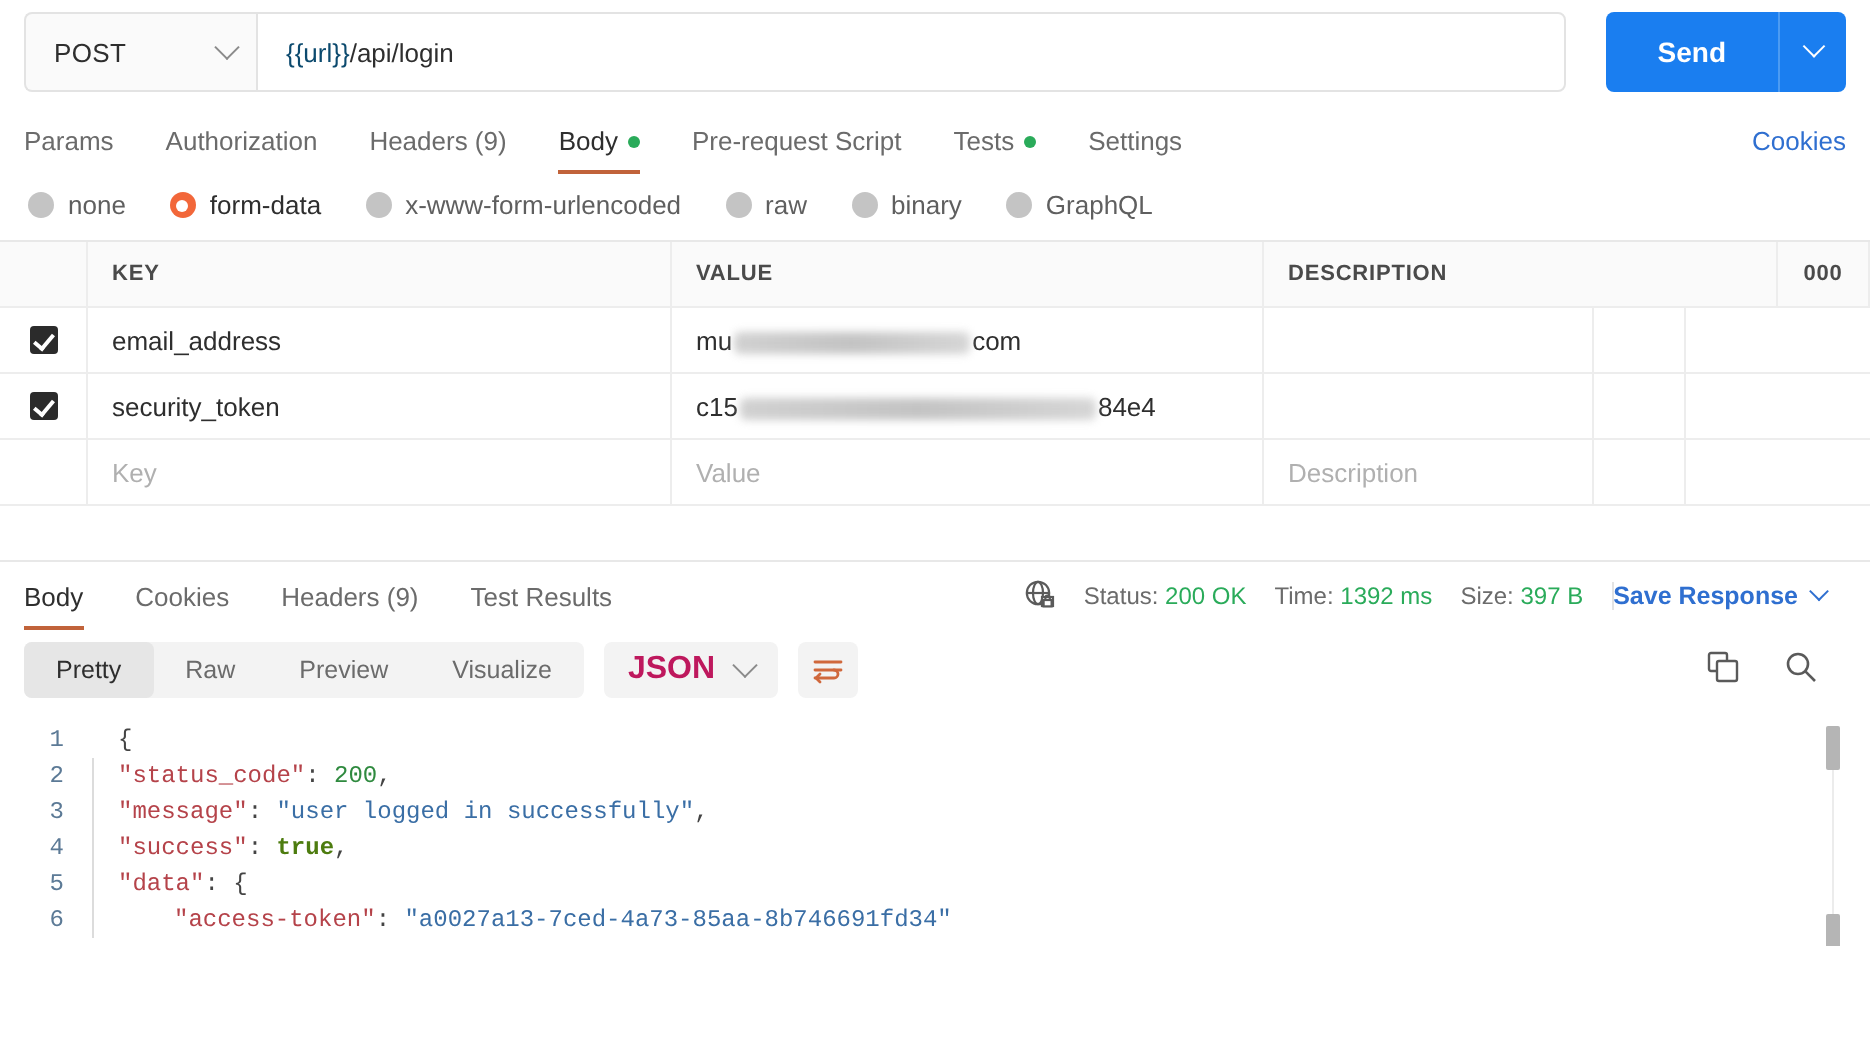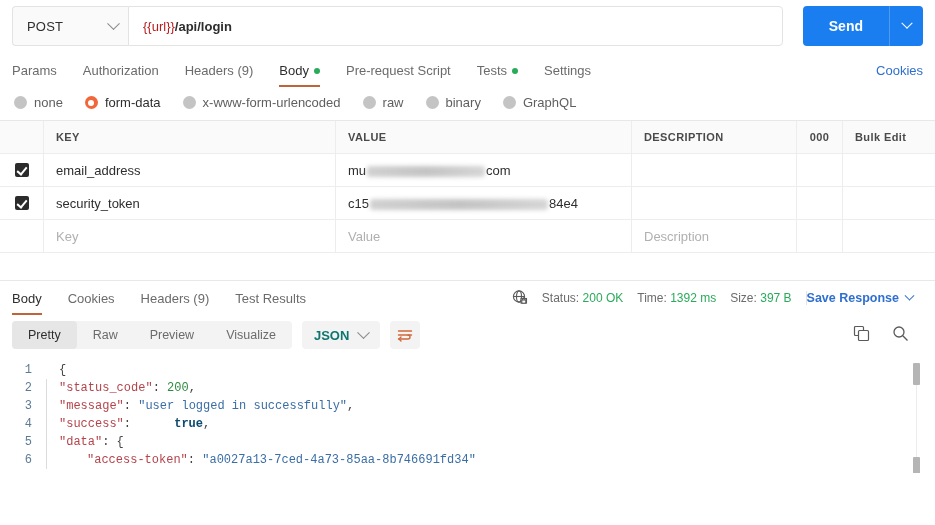--- a/index.html
+++ b/index.html
@@ -24,22 +24,22 @@
   }
   .method-label { font-size: 13px; color: #2e2e2e; letter-spacing: .2px; }
   .chev { width: 9px; height: 9px; border-right: 1.4px solid #8a8a8a; border-bottom: 1.4px solid #8a8a8a;
           transform: rotate(45deg) translate(-2px,-2px); display: inline-block; }
   .url-input {
     flex: 1; height: 40px; display: flex; align-items: center;
     border: 1px solid #e3e3e3; border-radius: 0 4px 4px 0;
     background: #ffffff; padding: 0 14px;
     font-size: 13px; overflow: hidden; white-space: nowrap;
   }
-  .url-var { color: #b91c1c; }
-  .url-rest { color: #2e2e2e; font-weight: bold; }
+  .url-var { color: #0c4a6e; }
+  .url-rest { color: #2e2e2e; }
   .send-wrap { display: flex; margin-left: 20px; height: 40px; }
   .send-btn {
     background: #1a7ef0; color: #fff; font-weight: bold; font-size: 14px;
     border: none; border-radius: 4px 0 0 4px;
     padding: 0 26px; height: 40px; cursor: pointer;
     font-family: "Liberation Sans", sans-serif;
   }
   .send-caret {
     background: #1a7ef0; border: none; border-left: 1px solid #4b9bf3;
     border-radius: 0 4px 4px 0; width: 34px; height: 40px; cursor: pointer;
@@ -113,33 +113,33 @@
                border-left: 1px solid #e3e3e3; cursor: pointer; }
   .chev-blue { width: 7px; height: 7px; border-right: 1.5px solid #2f6fd0; border-bottom: 1.5px solid #2f6fd0;
                transform: rotate(45deg) translate(-2px,-2px); }
 
   .view-bar { display: flex; align-items: center; padding: 6px 12px 8px 12px; gap: 10px; }
   .seg { display: flex; background: #f3f3f3; border-radius: 4px; height: 28px; align-items: center; }
   .seg-item { padding: 0 16px; height: 28px; display: flex; align-items: center;
               font-size: 12.5px; color: #6b6b6b; cursor: pointer; border-radius: 4px; }
   .seg-item.active { background: #e6e6e6; color: #2e2e2e; }
   .fmt-select { display: flex; align-items: center; gap: 10px; background: #f3f3f3; border-radius: 4px;
-                height: 28px; padding: 0 12px; font-size: 13px; color: #0f766e; font-weight: bold; cursor: pointer; }
+                height: 28px; padding: 0 12px; font-size: 16px; color: #be185d; font-weight: bold; cursor: pointer; }
   .wrap-btn { width: 30px; height: 28px; background: #f3f3f3; border-radius: 4px;
               display: flex; align-items: center; justify-content: center; cursor: pointer; }
   .view-icons { margin-left: auto; display: flex; align-items: center; gap: 22px; padding-right: 14px; }
 
   .code { position: relative; padding-top: 4px; height: 116px; overflow: hidden; }
   .code-line { display: flex; height: 18px; align-items: center; font-family: "Liberation Mono", monospace; font-size: 12px; }
   .ln { width: 46px; text-align: right; padding-right: 14px; color: #5c7a96; flex: none; }
   .guide { width: 1px; background: #dcdcdc; align-self: stretch; margin-right: 12px; flex: none; }
   .tok-key { color: #b5434a; }
   .tok-str { color: #3a6ea5; }
   .tok-num { color: #2f8a3f; }
-  .tok-bool { color: #0c4a6e; font-weight: bold; margin-left: 36px; }
+  .tok-bool { color: #4d7c0f; font-weight: bold; }
   .tok-p { color: #444; }
   .sb-track { position: absolute; right: 18px; top: 6px; width: 1px; height: 112px; background: #ececec; }
   .sb-thumb { position: absolute; right: 15px; top: 6px; width: 7px; height: 22px; background: #b5b5b5; border-radius: 1px; }
   .sb-thumb2 { position: absolute; right: 15px; top: 100px; width: 7px; height: 20px; background: #b5b5b5; border-radius: 1px; }
 </style>
 </head>
 <body>
 
 <div class="url-bar">
   <div class="method-select">
@@ -218,21 +218,20 @@
     <div class="c c-key">
         <span class="c" style="padding:0;border:none">KEY</span>
       </div>
     <div class="c c-val">
         <span class="c" style="padding:0;border:none">VALUE</span>
       </div>
     <div class="c c-desc">
         <span class="c" style="padding:0;border:none">DESCRIPTION</span>
       </div>
     <div class="c c-dots">000</div>
-    <div class="c c-bulk">Bulk Edit</div>
   </div>
 
   <div class="kv-row">
     <div class="c c-check">
       <span class="cb"></span>
     </div>
     <div class="c c-key">
       <span class="cell-text">email_address</span>
     </div>
     <div class="c c-val">

